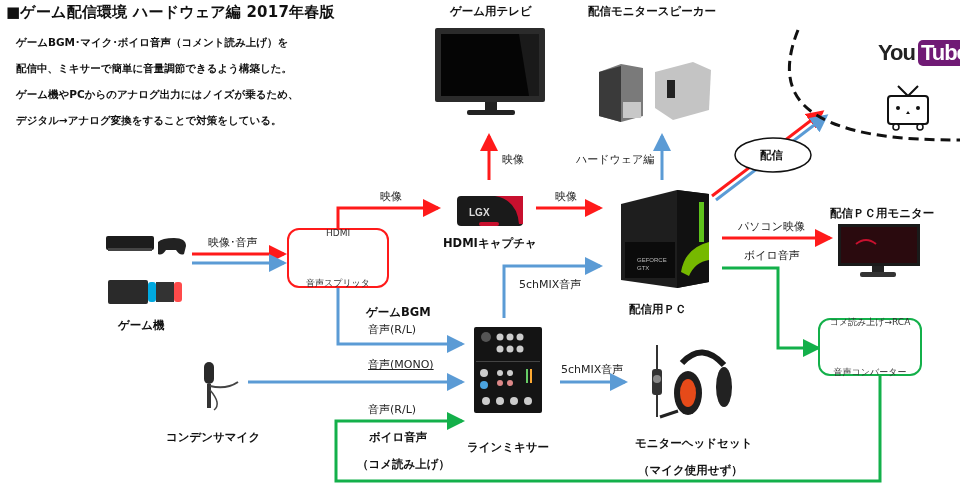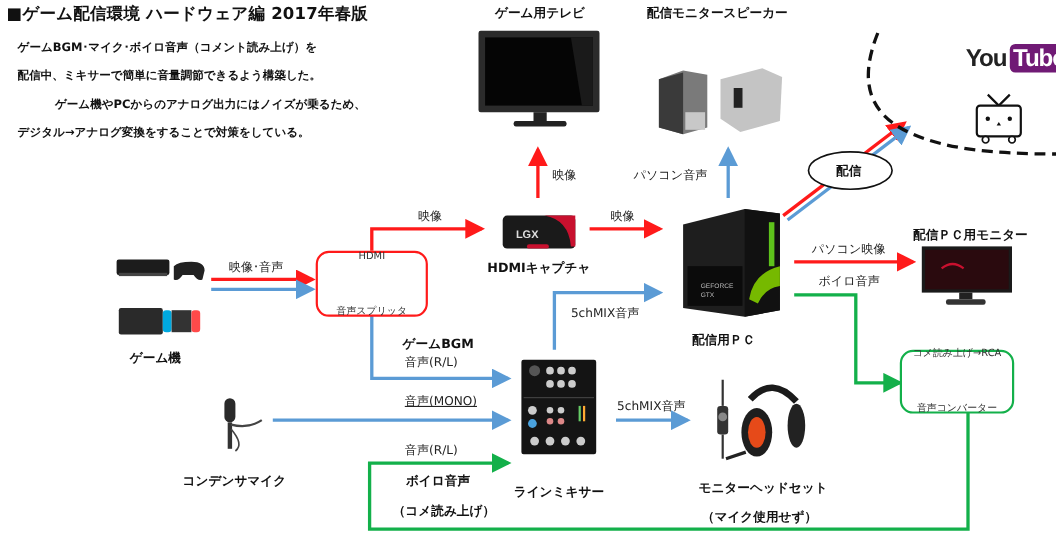--- a/index.html
+++ b/index.html
@@ -60,21 +60,21 @@
   <line x1="716" y1="200" x2="826" y2="116" stroke="#5b9bd5" stroke-width="3" marker-end="url(#ab)"></line>
 
   <path d="M798,30 C780,75 790,105 830,122 C860,135 900,140 960,140" fill="none" stroke="#111" stroke-width="3" stroke-dasharray="10,6"></path>
 
   <ellipse cx="773" cy="155" rx="38" ry="17" fill="#fff" stroke="#111" stroke-width="1.5"></ellipse>
 </svg>
 
 <div class="abs title">■ゲーム配信環境 ハードウェア編 2017年春版</div>
 <div class="abs desc" style="top:36px;">ゲームBGM･マイク･ボイロ音声（コメント読み上げ）を</div>
 <div class="abs desc" style="top:62px;">配信中、ミキサーで簡単に音量調節できるよう構築した。</div>
-<div class="abs desc" style="top:88px;margin-left:34px;">ゲーム機やPCからのアナログ出力にはノイズが乗るため、</div>
+<div class="abs desc" style="top:88px;">ゲーム機やPCからのアナログ出力にはノイズが乗るため、</div>
 <div class="abs desc" style="top:114px;">デジタル→アナログ変換をすることで対策をしている。</div>
 
 <div class="dev" style="left:104px;top:228px;">
   <svg width="84" height="80">
     <rect x="2" y="8" width="48" height="14" rx="2" fill="#1c1c1c"></rect>
     <rect x="4" y="20" width="44" height="3" fill="#444"></rect>
     <path d="M54,14 Q58,10 70,10 Q82,10 82,18 L80,26 Q76,28 72,22 L62,22 Q58,28 54,26 Z" fill="#222"></path>
     <rect x="4" y="52" width="40" height="24" rx="2" fill="#2a2a2a"></rect>
     <rect x="44" y="54" width="8" height="20" rx="3" fill="#00a9e0"></rect>
     <rect x="52" y="54" width="18" height="20" fill="#333"></rect>
@@ -215,21 +215,21 @@
     <path d="M22,30 L26,30 L24,27 Z" fill="#111"></path>
     <circle cx="12" cy="43" r="3" fill="#fff" stroke="#111" stroke-width="1.5"></circle>
     <circle cx="36" cy="43" r="3" fill="#fff" stroke="#111" stroke-width="1.5"></circle>
   </svg>
 </div>
 
 <div class="abs lbl" style="left:208px;top:235px;">映像･音声</div>
 <div class="abs lbl" style="left:380px;top:189px;">映像</div>
 <div class="abs lbl" style="left:502px;top:152px;">映像</div>
 <div class="abs lbl" style="left:555px;top:189px;">映像</div>
-<div class="abs lbl" style="left:576px;top:152px;">パソコン音声</div>
+<div class="abs lbl" style="left:576px;top:152px;">ハードウェア編</div>
 <div class="abs lbl" style="left:738px;top:219px;">パソコン映像</div>
 <div class="abs lbl" style="left:744px;top:248px;">ボイロ音声</div>
 <div class="abs lbl" style="left:519px;top:277px;">5chMIX音声</div>
 <div class="abs lbl-bold" style="left:366px;top:305px;">ゲームBGM</div>
 <div class="abs lbl" style="left:368px;top:322px;">音声(R/L)</div>
 <div class="abs lbl" style="left:368px;top:357px;text-decoration:underline;">音声(MONO)</div>
 <div class="abs lbl" style="left:368px;top:402px;">音声(R/L)</div>
 <div class="abs lbl-bold" style="left:369px;top:430px;">ボイロ音声</div>
 <div class="abs lbl-bold" style="left:357px;top:457px;text-align:center;">（コメ読み上げ）</div>
 <div class="abs lbl" style="left:561px;top:362px;">5chMIX音声</div>

